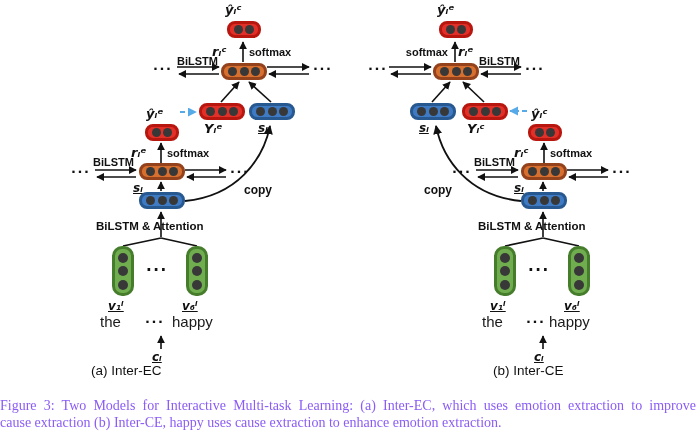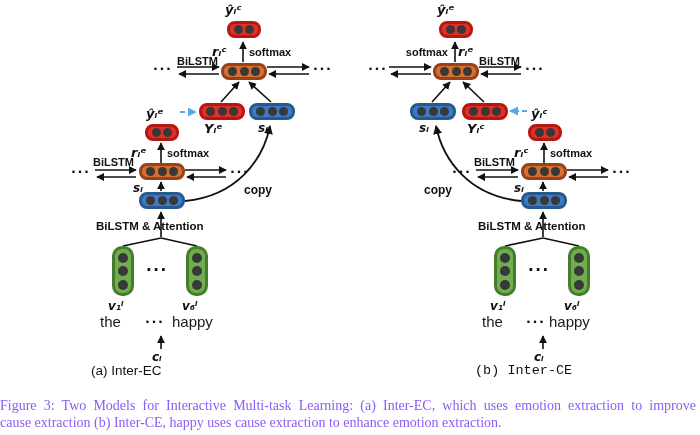--- a/index.html
+++ b/index.html
@@ -17,21 +17,21 @@
     display:flex;flex-direction:column;align-items:center;justify-content:space-evenly;}
   .red{background:#e23028;border-color:#b7170f;}
   .orange{background:#d76f2f;border-color:#93421c;}
   .blue{background:#3e7bc4;border-color:#27588f;}
   .green{background:#70ad4e;border-color:#467d2c;}
   .dot{width:9px;height:9px;border-radius:50%;background:#383838;}
   .caps .dot{width:10px;height:10px;}
   
   .lbl{position:absolute;text-align:left;white-space:nowrap;line-height:1.05;}
   .m{font:italic bold 13px "DejaVu Sans",sans-serif;}
-  .ms{font:italic bold 12px "DejaVu Sans",sans-serif;}
+  .ms{font:italic bold 12px "DejaVu Sans",sans-serif;text-decoration:underline;}
   .b{font:bold 11px "Liberation Sans",sans-serif;}
   .dots{font:bold 13px "DejaVu Sans",sans-serif;letter-spacing:1.5px;}
   .word{font:15px "Liberation Sans",sans-serif;color:#1a1a1a;}
   .pname{font:13.5px "Liberation Sans",sans-serif;color:#111;}
   
   #caption{position:absolute;left:0;top:397px;width:696px;
     font:14px "Liberation Serif",serif;color:#8b5cf6;line-height:17px;}
   #caption .l1{text-align:justify;text-align-last:justify;}
   #caption .l2{text-align:left;}
 </style>
@@ -252,20 +252,20 @@
         <div class="dot"></div>
         <div class="dot"></div>
       </div>
     <div class="lbl dots" style="left:178px;top:261px;width:32px;font-size:15px;">···</div>
     <div class="lbl ms" style="left:140px;top:299px;width:30px;">v₁ⁱ</div>
     <div class="lbl ms" style="left:214px;top:299px;width:30px;">v₆ⁱ</div>
     <div class="lbl word" style="left:132px;top:313px;width:44px;">the</div>
     <div class="lbl dots" style="left:176px;top:314px;width:32px;">···</div>
     <div class="lbl word" style="left:199px;top:313px;width:60px;">happy</div>
     <div class="lbl ms" style="left:184px;top:350px;width:18px;">cᵢ</div>
-    <div class="lbl pname" style="left:125px;top:363px;width:140px;font-family:Liberation Mono, monospace;">(b) Inter-CE</div>
+    <div class="lbl pname" style="left:143px;top:363px;width:140px;">(b) Inter-CE</div>
   </div>
 
   <div id="caption">
     <div class="l1">Figure 3: Two Models for Interactive Multi-task Learning: (a) Inter-EC, which uses emotion extraction to improve</div>
     <div class="l2">cause extraction (b) Inter-CE, happy uses cause extraction to enhance emotion extraction.</div>
   </div>
 </div>
 
 </body></html>

